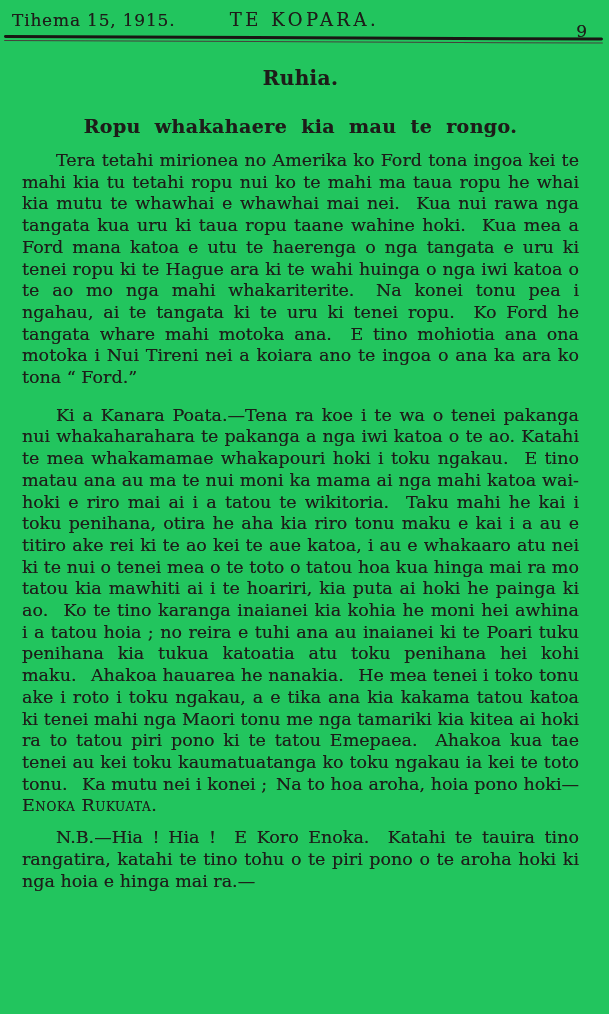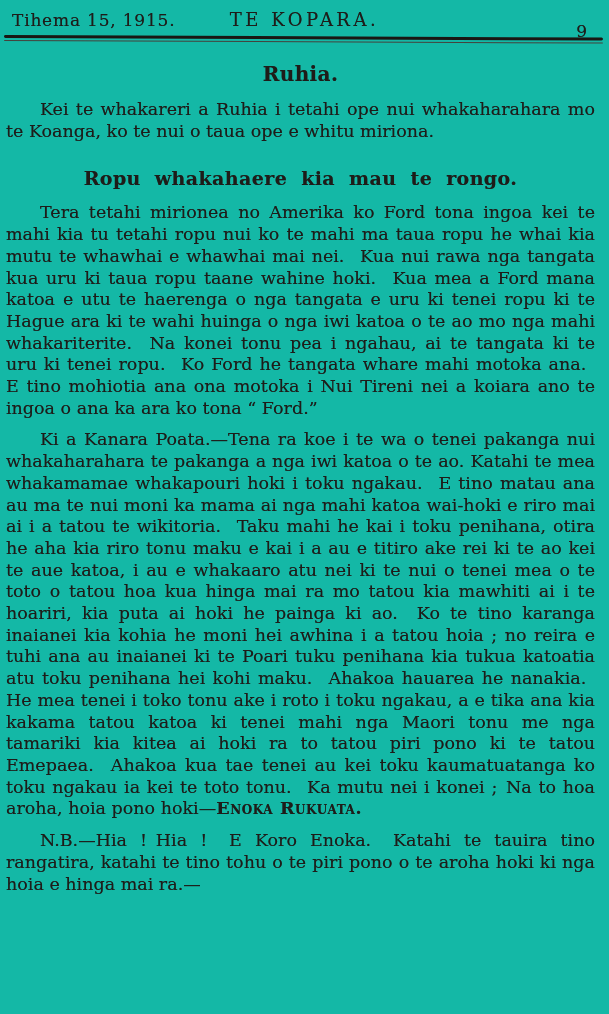--- a/index.html
+++ b/index.html
@@ -6,21 +6,21 @@
     margin: 0;
     padding: 0;
     background: #e9e7e2;
     font-family: "DejaVu Serif", serif;
   }
   .page {
     position: relative;
     width: 609px;
     height: 1014px;
     margin: 0 auto;
-    background: #14b8a6;
+    background: #22c55e;
     color: #1e1c19;
     overflow: hidden;
     text-shadow: 0 0 0.4px rgba(30,28,25,0.55);
   }
   
   .header { position: absolute; top: 0; left: 0; right: 0; height: 52px; }
   .date {
     position: absolute; left: 12px; top: 10px;
     font-size: 17px; letter-spacing: 0.8px;
   }
@@ -45,44 +45,43 @@
   .article-heading {
     font-size: 19px; font-weight: bold; text-align: center;
     margin: 25px 0 13px; word-spacing: 7px; letter-spacing: 0.4px;
   }
   .article-heading.first { margin-top: 12px; font-size: 20px; }
   .para {
     margin: 0 0 10px; font-size: 17.5px; line-height: 21.7px;
     text-align: justify; text-indent: 34px;
   }
   .signature {
-    font-variant: small-caps; letter-spacing: 0.6px; font-weight: bold;
+    font-variant: small-caps; letter-spacing: 0.6px;
   }
-  section { margin: 0; }
+  section { margin: 16px; }
 </style>
 </head>
 <body>
 
 <div class="page">
 
   <header class="header">
     <span class="date">Tihema 15, 1915.</span>
     <span class="masthead">TE KOPARA.</span>
     <span class="pagenum">9</span>
     <div class="rule">
       <div class="rule-top"></div>
       <div class="rule-bottom"></div>
     </div>
   </header>
 
   <main class="body-text">
 
     <section>
       <h2 class="article-heading first">Ruhia.</h2>
-      <p class="para">Kei te whakareri a Ruhia i tetahi ope nui whakaharahara mo te Koanga, ko te nui o taua ope e whitu miriona.</p>
     </section>
 
     <section>
       <h2 class="article-heading">Ropu whakahaere kia mau te rongo.</h2>
       <p class="para">Tera tetahi mirionea no Amerika ko Ford tona ingoa kei te mahi kia tu tetahi ropu nui ko te mahi ma taua ropu he whai kia mutu te whawhai e whawhai mai nei.  Kua nui rawa nga tangata kua uru ki taua ropu taane wahine hoki.  Kua mea a Ford mana katoa e utu te haerenga o nga tangata e uru ki tenei ropu ki te Hague ara ki te wahi huinga o nga iwi katoa o te ao mo nga mahi whakariterite.  Na konei tonu pea i ngahau, ai te tangata ki te uru ki tenei ropu.  Ko Ford he tangata whare mahi motoka ana.  E tino mohiotia ana ona motoka i Nui Tireni nei a koiara ano te ingoa o ana ka ara ko tona “ Ford.”</p>
     </section>
 
     <section>
       <p class="para"><span>Ki a Kanara Poata.—Tena ra koe i te wa o tenei pakanga nui whakaharahara te pakanga a nga iwi katoa o te ao. Katahi te mea whakamamae whakapouri hoki i toku ngakau.  E tino matau ana au ma te nui moni ka mama ai nga mahi katoa wai-hoki e riro mai ai i a tatou te wikitoria.  Taku mahi he kai i toku penihana, otira he aha kia riro tonu maku e kai i a au e titiro ake rei ki te ao kei te aue katoa, i au e whakaaro atu nei ki te nui o tenei mea o te toto o tatou hoa kua hinga mai ra mo tatou kia mawhiti ai i te hoariri, kia puta ai hoki he painga ki ao.  Ko te tino karanga inaianei kia kohia he moni hei awhina i a tatou hoia ; no reira e tuhi ana au inaianei ki te Poari tuku penihana kia tukua katoatia atu toku penihana hei kohi maku.  Ahakoa hauarea he nanakia.  He mea tenei i toko tonu ake i roto i toku ngakau, a e tika ana kia kakama tatou katoa ki tenei mahi nga Maori tonu me nga tamariki kia kitea ai hoki ra to tatou piri pono ki te tatou Emepaea.  Ahakoa kua tae tenei au kei toku kaumatuatanga ko toku ngakau ia kei te toto tonu.  Ka mutu nei i konei ; Na to hoa aroha, hoia pono hoki—</span><span class="signature">Enoka Rukuata.</span></p>
       <p class="para"><span>N.B.—Hia ! Hia !  E Koro Enoka.  Katahi te tauira tino rangatira, katahi te tino tohu o te piri pono o te aroha hoki ki nga hoia e hinga mai ra.—</span></p>

